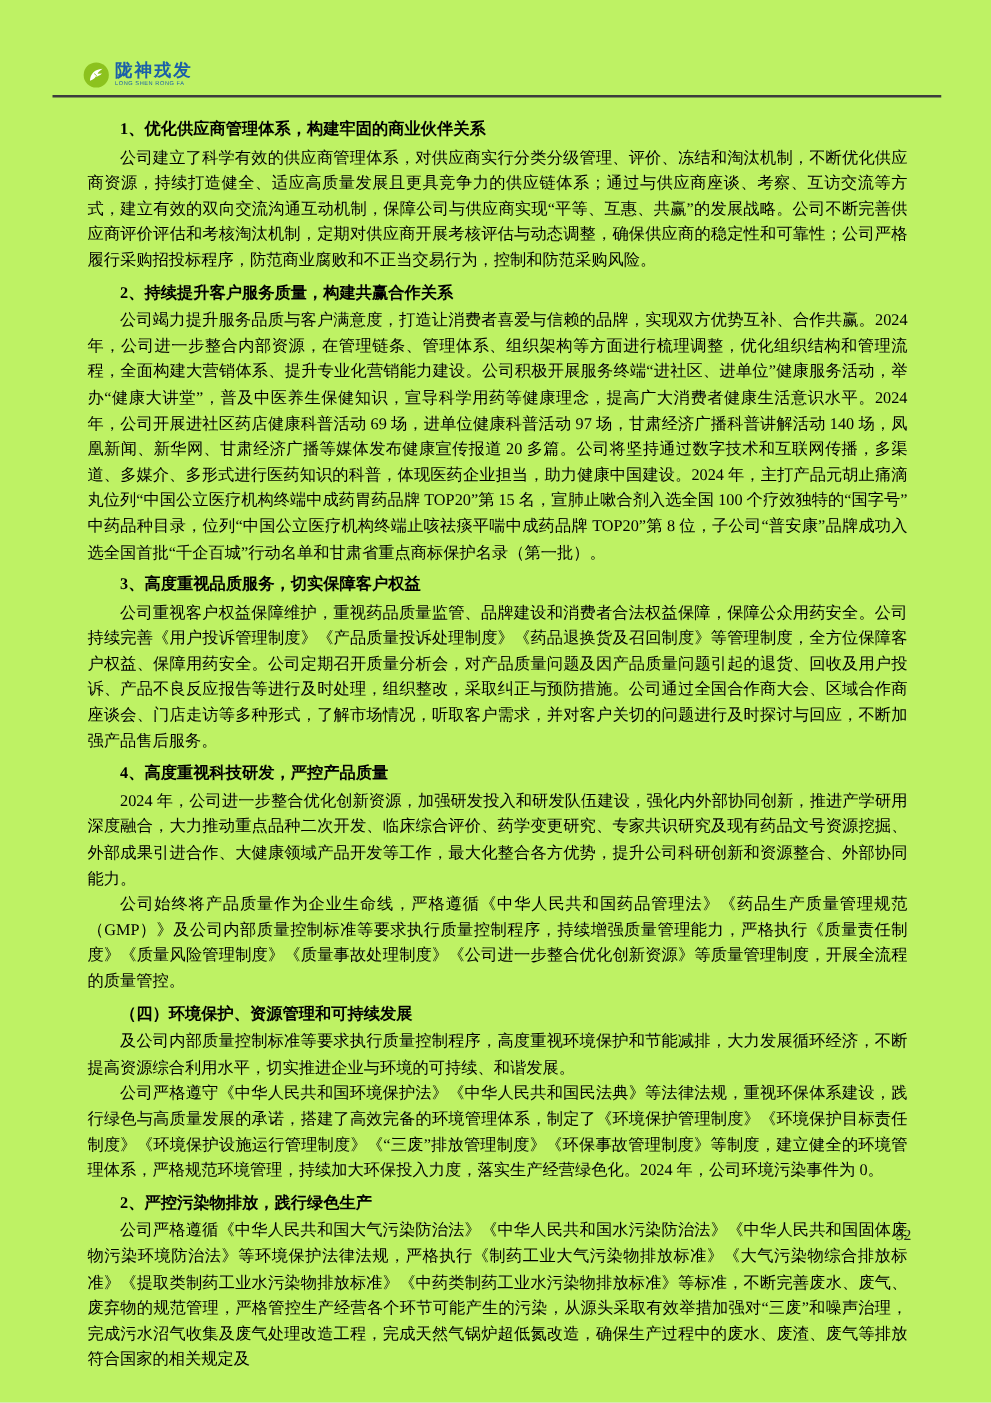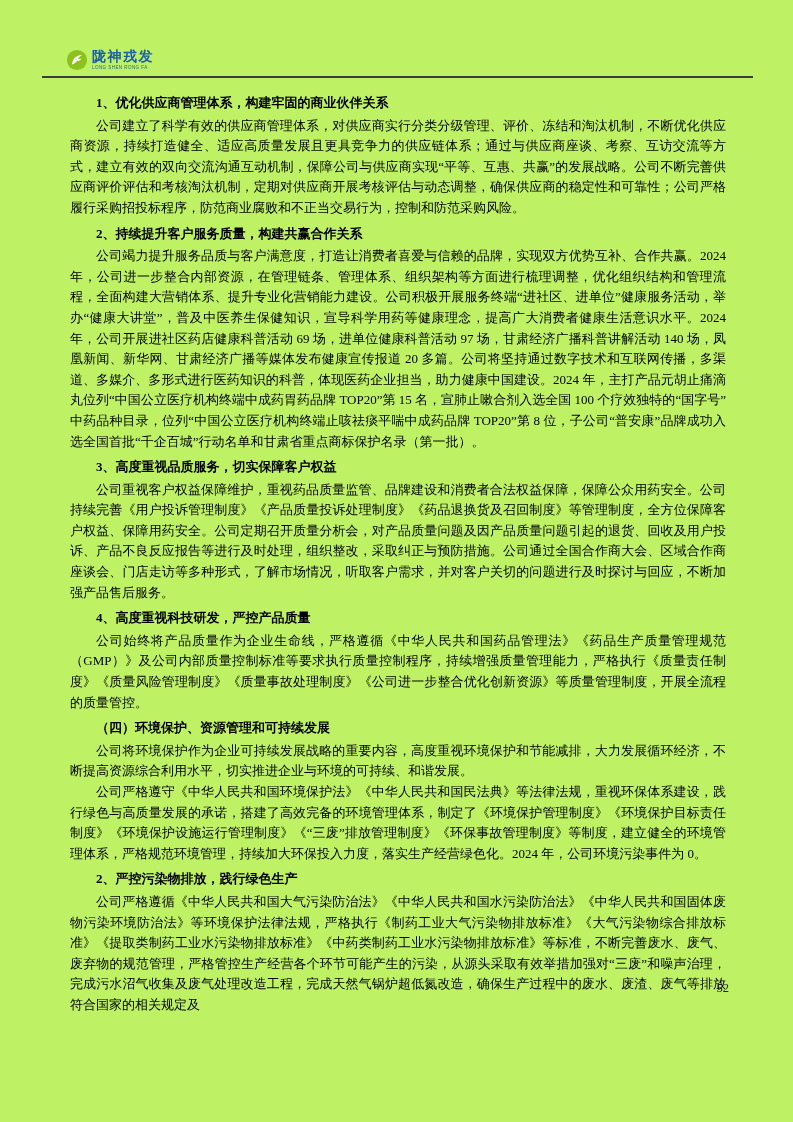--- a/index.html
+++ b/index.html
@@ -72,23 +72,24 @@
   <div class="hdr-rule"></div>
 
   <div class="doc-body">
     <p class="h">1、优化供应商管理体系，构建牢固的商业伙伴关系</p>
     <p class="p">公司建立了科学有效的供应商管理体系，对供应商实行分类分级管理、评价、冻结和淘汰机制，不断优化供应商资源，持续打造健全、适应高质量发展且更具竞争力的供应链体系；通过与供应商座谈、考察、互访交流等方式，建立有效的双向交流沟通互动机制，保障公司与供应商实现“平等、互惠、共赢”的发展战略。公司不断完善供应商评价评估和考核淘汰机制，定期对供应商开展考核评估与动态调整，确保供应商的稳定性和可靠性；公司严格履行采购招投标程序，防范商业腐败和不正当交易行为，控制和防范采购风险。</p>
     <p class="h">2、持续提升客户服务质量，构建共赢合作关系</p>
     <p class="p">公司竭力提升服务品质与客户满意度，打造让消费者喜爱与信赖的品牌，实现双方优势互补、合作共赢。2024 年，公司进一步整合内部资源，在管理链条、管理体系、组织架构等方面进行梳理调整，优化组织结构和管理流程，全面构建大营销体系、提升专业化营销能力建设。公司积极开展服务终端“进社区、进单位”健康服务活动，举办“健康大讲堂”，普及中医养生保健知识，宣导科学用药等健康理念，提高广大消费者健康生活意识水平。2024 年，公司开展进社区药店健康科普活动 69 场，进单位健康科普活动 97 场，甘肃经济广播科普讲解活动 140 场，凤凰新闻、新华网、甘肃经济广播等媒体发布健康宣传报道 20 多篇。公司将坚持通过数字技术和互联网传播，多渠道、多媒介、多形式进行医药知识的科普，体现医药企业担当，助力健康中国建设。2024 年，主打产品元胡止痛滴丸位列“中国公立医疗机构终端中成药胃药品牌 TOP20”第 15 名，宣肺止嗽合剂入选全国 100 个疗效独特的“国字号”中药品种目录，位列“中国公立医疗机构终端止咳祛痰平喘中成药品牌 TOP20”第 8 位，子公司“普安康”品牌成功入选全国首批“千企百城”行动名单和甘肃省重点商标保护名录（第一批）。</p>
     <p class="h">3、高度重视品质服务，切实保障客户权益</p>
     <p class="p">公司重视客户权益保障维护，重视药品质量监管、品牌建设和消费者合法权益保障，保障公众用药安全。公司持续完善《用户投诉管理制度》《产品质量投诉处理制度》《药品退换货及召回制度》等管理制度，全方位保障客户权益、保障用药安全。公司定期召开质量分析会，对产品质量问题及因产品质量问题引起的退货、回收及用户投诉、产品不良反应报告等进行及时处理，组织整改，采取纠正与预防措施。公司通过全国合作商大会、区域合作商座谈会、门店走访等多种形式，了解市场情况，听取客户需求，并对客户关切的问题进行及时探讨与回应，不断加强产品售后服务。</p>
     <p class="h">4、高度重视科技研发，严控产品质量</p>
+    <p class="p">2024 年，公司进一步整合优化创新资源，加强研发投入和研发队伍建设，强化内外部协同创新，推进产学研用深度融合，大力推动重点品种二次开发、临床综合评价、药学变更研究、专家共识研究及现有药品文号资源挖掘、外部成果引进合作、大健康领域产品开发等工作，最大化整合各方优势，提升公司科研创新和资源整合、外部协同能力。</p>
     <p class="p">公司始终将产品质量作为企业生命线，严格遵循《中华人民共和国药品管理法》《药品生产质量管理规范（GMP）》及公司内部质量控制标准等要求执行质量控制程序，持续增强质量管理能力，严格执行《质量责任制度》《质量风险管理制度》《质量事故处理制度》《公司进一步整合优化创新资源》等质量管理制度，开展全流程的质量管控。</p>
     <p class="h">（四）环境保护、资源管理和可持续发展</p>
-    <p class="p">公司将环境保护作为企业可持续发展战略的重要内容，高度重视环境保护和节能减排，大力发展循环经济，不断提高资源综合利用水平，切实推进企业与环境的可持续、和谐发展。</p>
+    <p class="p">及公司内部质量控制标准等要求执行质量控制程序，高度重视环境保护和节能减排，大力发展循环经济，不断提高资源综合利用水平，切实推进企业与环境的可持续、和谐发展。</p>
     <p class="p">公司严格遵守《中华人民共和国环境保护法》《中华人民共和国民法典》等法律法规，重视环保体系建设，践行绿色与高质量发展的承诺，搭建了高效完备的环境管理体系，制定了《环境保护管理制度》《环境保护目标责任制度》《环境保护设施运行管理制度》《“三废”排放管理制度》《环保事故管理制度》等制度，建立健全的环境管理体系，严格规范环境管理，持续加大环保投入力度，落实生产经营绿色化。2024 年，公司环境污染事件为 0。</p>
     <p class="h">2、严控污染物排放，践行绿色生产</p>
     <p class="p">公司严格遵循《中华人民共和国大气污染防治法》《中华人民共和国水污染防治法》《中华人民共和国固体废物污染环境防治法》等环境保护法律法规，严格执行《制药工业大气污染物排放标准》《大气污染物综合排放标准》《提取类制药工业水污染物排放标准》《中药类制药工业水污染物排放标准》等标准，不断完善废水、废气、废弃物的规范管理，严格管控生产经营各个环节可能产生的污染，从源头采取有效举措加强对“三废”和噪声治理，完成污水沼气收集及废气处理改造工程，完成天然气锅炉超低氮改造，确保生产过程中的废水、废渣、废气等排放符合国家的相关规定及</p>
   </div>
 
   <div class="pagenum">52</div>
 
 </div>
 
 </body></html>

